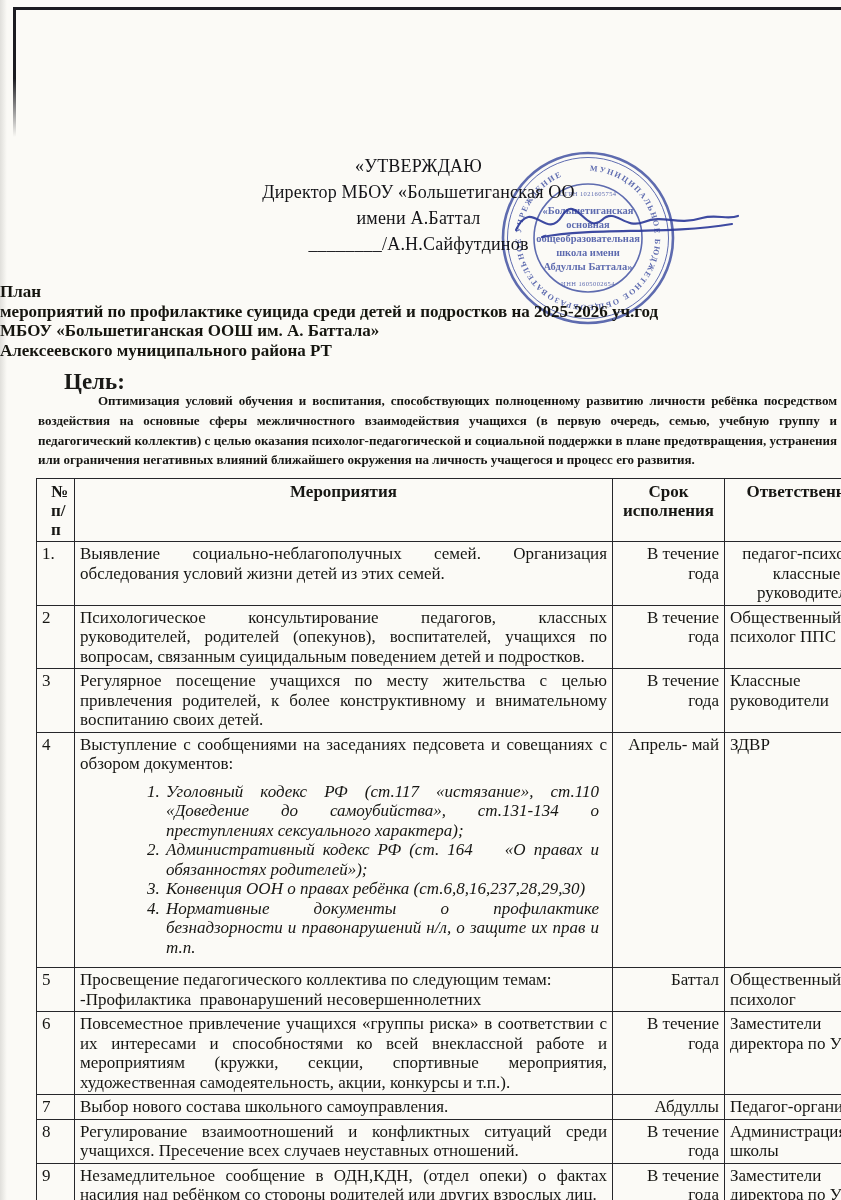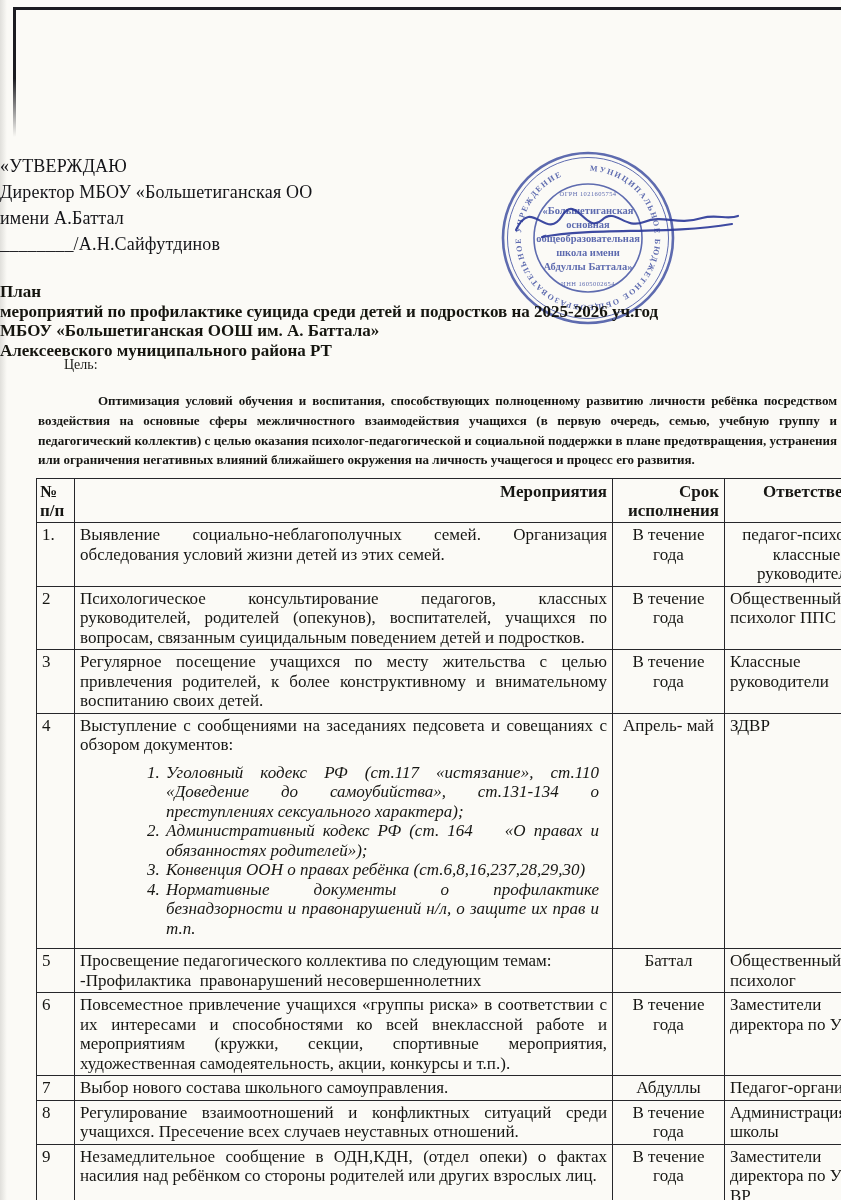--- a/index.html
+++ b/index.html
@@ -8,51 +8,51 @@
     position:relative;width:841px;height:1200px;overflow:hidden;
     background:#fbfaf6;color:#1a1a17;
     font-family:"Liberation Serif","DejaVu Serif",serif;
   }
   .left-shade{position:absolute;left:0;top:0;bottom:0;width:7px;
     background:linear-gradient(90deg,rgba(60,60,55,0.14),rgba(60,60,55,0));}
   .edge-top{position:absolute;top:7px;left:13px;right:0;height:3px;background:#1b1b20;}
   .edge-left{position:absolute;top:7px;left:13px;width:3px;height:130px;
     background:linear-gradient(#1b1b20 55%,rgba(27,27,32,0));}
 
-  .approval{position:absolute;top:153px;left:0;width:837px;text-align:left;
+  .approval{position:absolute;top:153px;left:0;width:837px;text-align:center;
     font-size:18px;line-height:26px;letter-spacing:.2px;color:#141418;}
 
   .stamp{position:absolute;left:500px;top:150px;width:176px;height:176px;
     mix-blend-mode:multiply;opacity:.82;filter:blur(.3px);}
   .stamp text{font-family:"Liberation Serif",serif;}
   .ring-text{font-size:8px;letter-spacing:1.6px;font-weight:bold;}
   .stamp-center{font-size:10.5px;font-weight:bold;text-anchor:middle;}
   .stamp-tiny{font-size:6.5px;text-anchor:middle;letter-spacing:.4px;}
 
   .signature{position:absolute;left:506px;top:180px;width:242px;height:80px;opacity:.9;}
 
   .title-block{position:absolute;top:282px;left:0;width:841px;text-align:left;
     font-weight:bold;font-size:17px;line-height:19.5px;color:#15150f;}
 
-  .goal-label{position:absolute;top:357px;left:64px;font-weight:normal;font-size:14px;}
+  .goal-label{position:absolute;top:369px;left:64px;font-weight:bold;font-size:23px;}
   .goal-text{position:absolute;top:378px;left:38px;width:799px;
     font-size:13px;line-height:19.8px;text-align:justify;text-indent:60px;color:#161613;font-weight:bold;}
 
   table.plan{position:absolute;top:478px;left:36px;width:852px;
     border-collapse:collapse;table-layout:fixed;font-size:17px;color:#161613;}
   .plan th,.plan td{border:1.4px solid #26262a;vertical-align:top;padding:2px 5px;}
-  .plan th{font-weight:bold;text-align:right;line-height:19px;padding-top:3px;}
+  .plan th{font-weight:bold;text-align:center;line-height:19px;padding-top:3px;}
   .plan td{line-height:19.5px;}
-  th.col-num{text-align:left;padding-left:3px;}
+  th.col-num{text-align:left;padding-left:14px;}
   .cell-num{padding-left:3px;}
   .cell-activity{text-align:justify;}
   .cell-activity .para{white-space:pre-wrap;}
   .cell-activity ol{margin:8px;padding-left:76px;font-style:italic;}
   .cell-activity li{text-align:justify;white-space:pre-wrap;padding-left:2px;}
-  .cell-term{text-align:center;}
+  .cell-term{text-align:right;}
   .cell-resp{text-align:left;}
   tbody tr:first-child .cell-resp{text-align:center;}
 </style>
 </head>
 <body>
 
 <div class="page">
 
   <div class="left-shade"></div>
   <div class="edge-top"></div>

